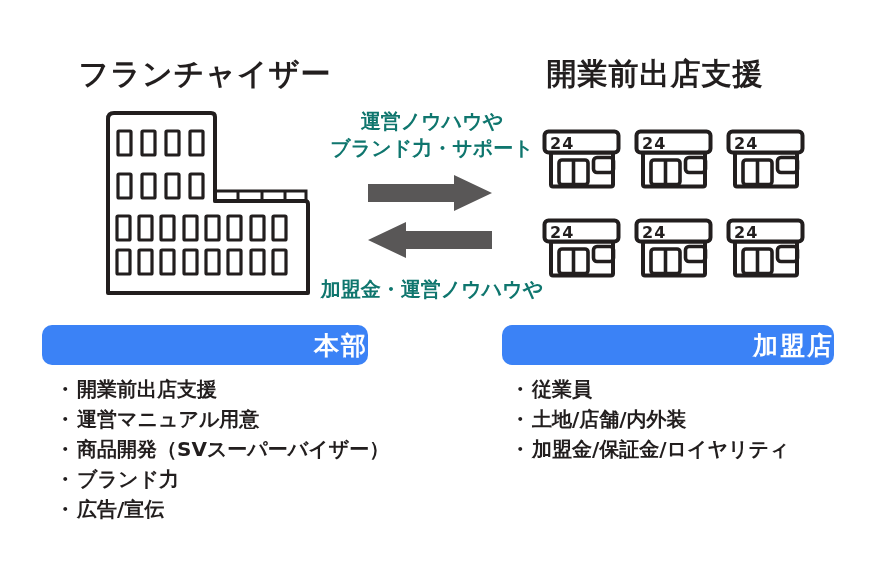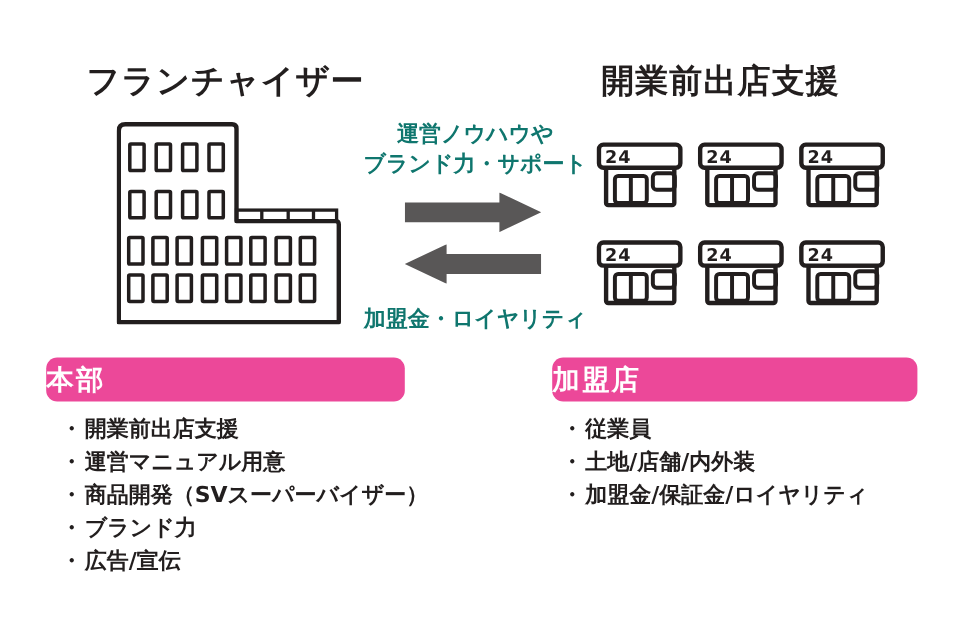--- a/index.html
+++ b/index.html
@@ -58,25 +58,25 @@
     font-size: 16px;
     font-weight: 600;
     letter-spacing: 1px;
     fill: #221e1e;
   }
 
   .heading-box {
     position: absolute;
     top: 325px;
     height: 40px;
-    background: #ec4899;
+    background: #3b82f6;
     border-radius: 10px;
     display: flex;
     align-items: center;
-    justify-content: flex-start;
+    justify-content: flex-end;
   }
   .heading-box .heading-text {
     color: #ffffff;
     font-size: 25px;
     font-weight: 800;
     letter-spacing: 2px;
     line-height: 1;
   }
   .heading-left  { left: 42px;  width: 326px; }
   .heading-right { left: 502px; width: 332px; }
@@ -153,21 +153,21 @@
     <div>ブランド力・サポート</div>
   </div>
 
   <svg class="arrow arrow-right" width="124" height="36" viewBox="0 0 124 36">
     <polygon points="0,9 86,9 86,0 124,18 86,36 86,27 0,27" fill="#595757"></polygon>
   </svg>
   <svg class="arrow arrow-left" width="124" height="36" viewBox="0 0 124 36">
     <polygon points="124,9 38,9 38,0 0,18 38,36 38,27 124,27" fill="#595757"></polygon>
   </svg>
 
-  <div class="flow-label flow-bottom">加盟金・ロイヤリティ</div>
+  <div class="flow-label flow-bottom">加盟金・運営ノウハウや</div>
 
   <div class="stores">
 
     <svg width="84" height="62" viewBox="0 0 84 62" fill="none">
       <rect x="9" y="23.5" width="62" height="34" rx="2" stroke="#221e1e" stroke-width="4"></rect>
       <rect x="2.5" y="2.5" width="74" height="21" rx="4" fill="#ffffff" stroke="#221e1e" stroke-width="4"></rect>
       <text class="store-sign-num" x="8" y="19.5">24</text>
       <g stroke="#221e1e" stroke-width="3.6">
         <rect x="17" y="31" width="29" height="24.5" rx="3"></rect>
         <line x1="31.5" y1="31" x2="31.5" y2="55.5"></line>

